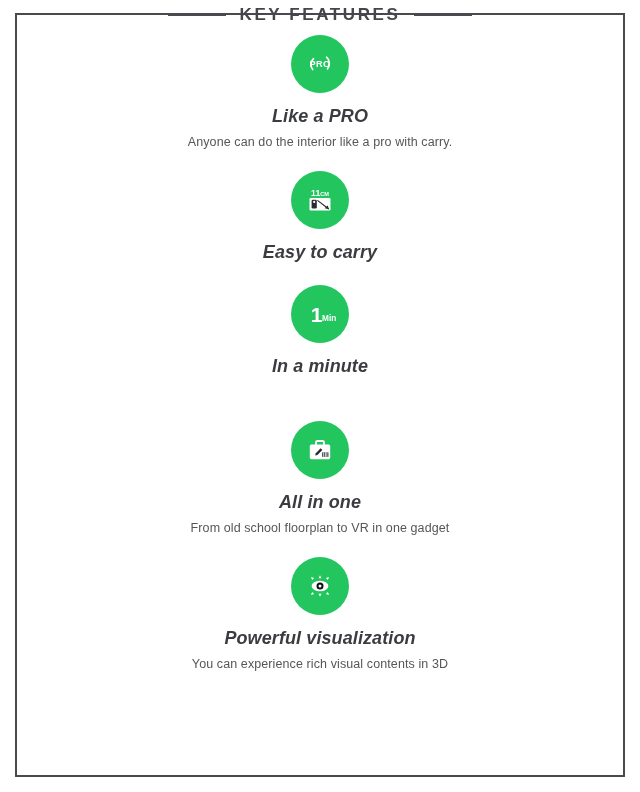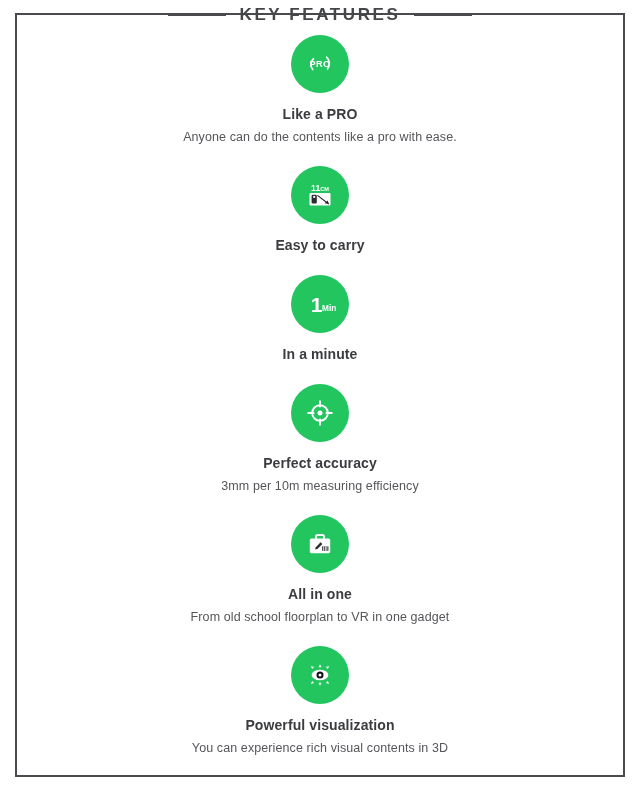--- a/index.html
+++ b/index.html
@@ -73,24 +73,25 @@
     height: 58px;
     border-radius: 50%;
     background: #22c55e;
     display: flex;
     align-items: center;
     justify-content: center;
     flex: none;
   }
   .feature-title {
     margin-top: 13px;
-    font-size: 14px;
+    font-size: 18px;
     font-weight: bold;
     color: #3b3c40;
     letter-spacing: .1px;
+    font-style: italic;
   }
   .feature-desc {
     margin-top: 8px;
     font-size: 12.5px;
     color: #55565a;
     letter-spacing: .1px;
   }
   .gap {
     height: 22px;
   }
@@ -113,21 +114,21 @@
 
     <div class="feature">
       <div class="icon-circle">
         <svg width="40" height="40" viewBox="0 0 40 40" aria-hidden="true">
           <path d="M13.5 14.6 C10.4 17.6 10.2 22.4 12.7 25.6" fill="none" stroke="#ffffff" stroke-width="1.7" stroke-linecap="round"></path>
           <path d="M26.6 13.2 C29.9 16.2 30.3 21.3 27.6 24.8" fill="none" stroke="#ffffff" stroke-width="1.7" stroke-linecap="round"></path>
           <text x="20" y="23.2" font-family="'Liberation Sans', sans-serif" font-size="9.2" font-weight="bold" fill="#ffffff" text-anchor="middle" letter-spacing="0.4">PRO</text>
         </svg>
       </div>
       <div class="feature-title">Like a PRO</div>
-      <div class="feature-desc">Anyone can do the contents like a pro with ease.</div>
+      <div class="feature-desc">Anyone can do the interior like a pro with carry.</div>
     </div>
 
     <div class="gap"></div>
 
     <div class="feature">
       <div class="icon-circle">
         <svg width="40" height="40" viewBox="0 0 40 40" aria-hidden="true">
           <text x="20" y="15.6" font-family="'Liberation Sans', sans-serif" font-size="8.6" font-weight="bold" fill="#ffffff" text-anchor="middle">11<tspan font-size="5.6">CM</tspan></text>
           <rect x="9.5" y="18" width="21" height="12.5" rx="1.2" fill="#ffffff"></rect>
           <rect x="11.6" y="19.8" width="5.2" height="8.8" rx="1.4" fill="#2b2b2e"></rect>
@@ -146,34 +147,20 @@
         <svg width="40" height="40" viewBox="0 0 40 40" aria-hidden="true">
           <text x="16.5" y="27.5" font-family="'Liberation Sans', sans-serif" font-size="21" font-weight="bold" fill="#ffffff" text-anchor="middle">1</text>
           <text x="22" y="27.4" font-family="'Liberation Sans', sans-serif" font-size="8.3" font-weight="bold" fill="#ffffff">Min</text>
         </svg>
       </div>
       <div class="feature-title">In a minute</div>
     </div>
 
     <div class="gap"></div>
 
-    <div class="feature">
-      <div class="icon-circle">
-        <svg width="40" height="40" viewBox="0 0 40 40" aria-hidden="true">
-          <circle cx="20" cy="20" r="7.8" fill="none" stroke="#ffffff" stroke-width="1.9"></circle>
-          <circle cx="20" cy="20" r="2.5" fill="#ffffff"></circle>
-          <path d="M20 8.2 L20 13.6" stroke="#ffffff" stroke-width="1.9" stroke-linecap="round"></path>
-          <path d="M20 26.4 L20 31.8" stroke="#ffffff" stroke-width="1.9" stroke-linecap="round"></path>
-          <path d="M8.2 20 L13.6 20" stroke="#ffffff" stroke-width="1.9" stroke-linecap="round"></path>
-          <path d="M26.4 20 L31.8 20" stroke="#ffffff" stroke-width="1.9" stroke-linecap="round"></path>
-        </svg>
-      </div>
-      <div class="feature-title">Perfect accuracy</div>
-      <div class="feature-desc">3mm per 10m measuring efficiency</div>
-    </div>
 
     <div class="gap"></div>
 
     <div class="feature">
       <div class="icon-circle">
         <svg width="40" height="40" viewBox="0 0 40 40" aria-hidden="true">
           <path d="M16 14.6 L16 12.6 A1.6 1.6 0 0 1 17.6 11 L22.4 11 A1.6 1.6 0 0 1 24 12.6 L24 14.6" fill="none" stroke="#ffffff" stroke-width="1.9" stroke-linecap="round"></path>
           <rect x="9.8" y="14.6" width="20.4" height="14.6" rx="1.6" fill="#ffffff"></rect>
           <path d="M20.6 18.2 L15.6 23.4 L15.2 25.6 L17.4 25.1 L22.4 19.9 Z" fill="#2b2b2e"></path>
           <rect x="22.2" y="22.4" width="6.2" height="4.4" fill="#2b2b2e"></rect>

